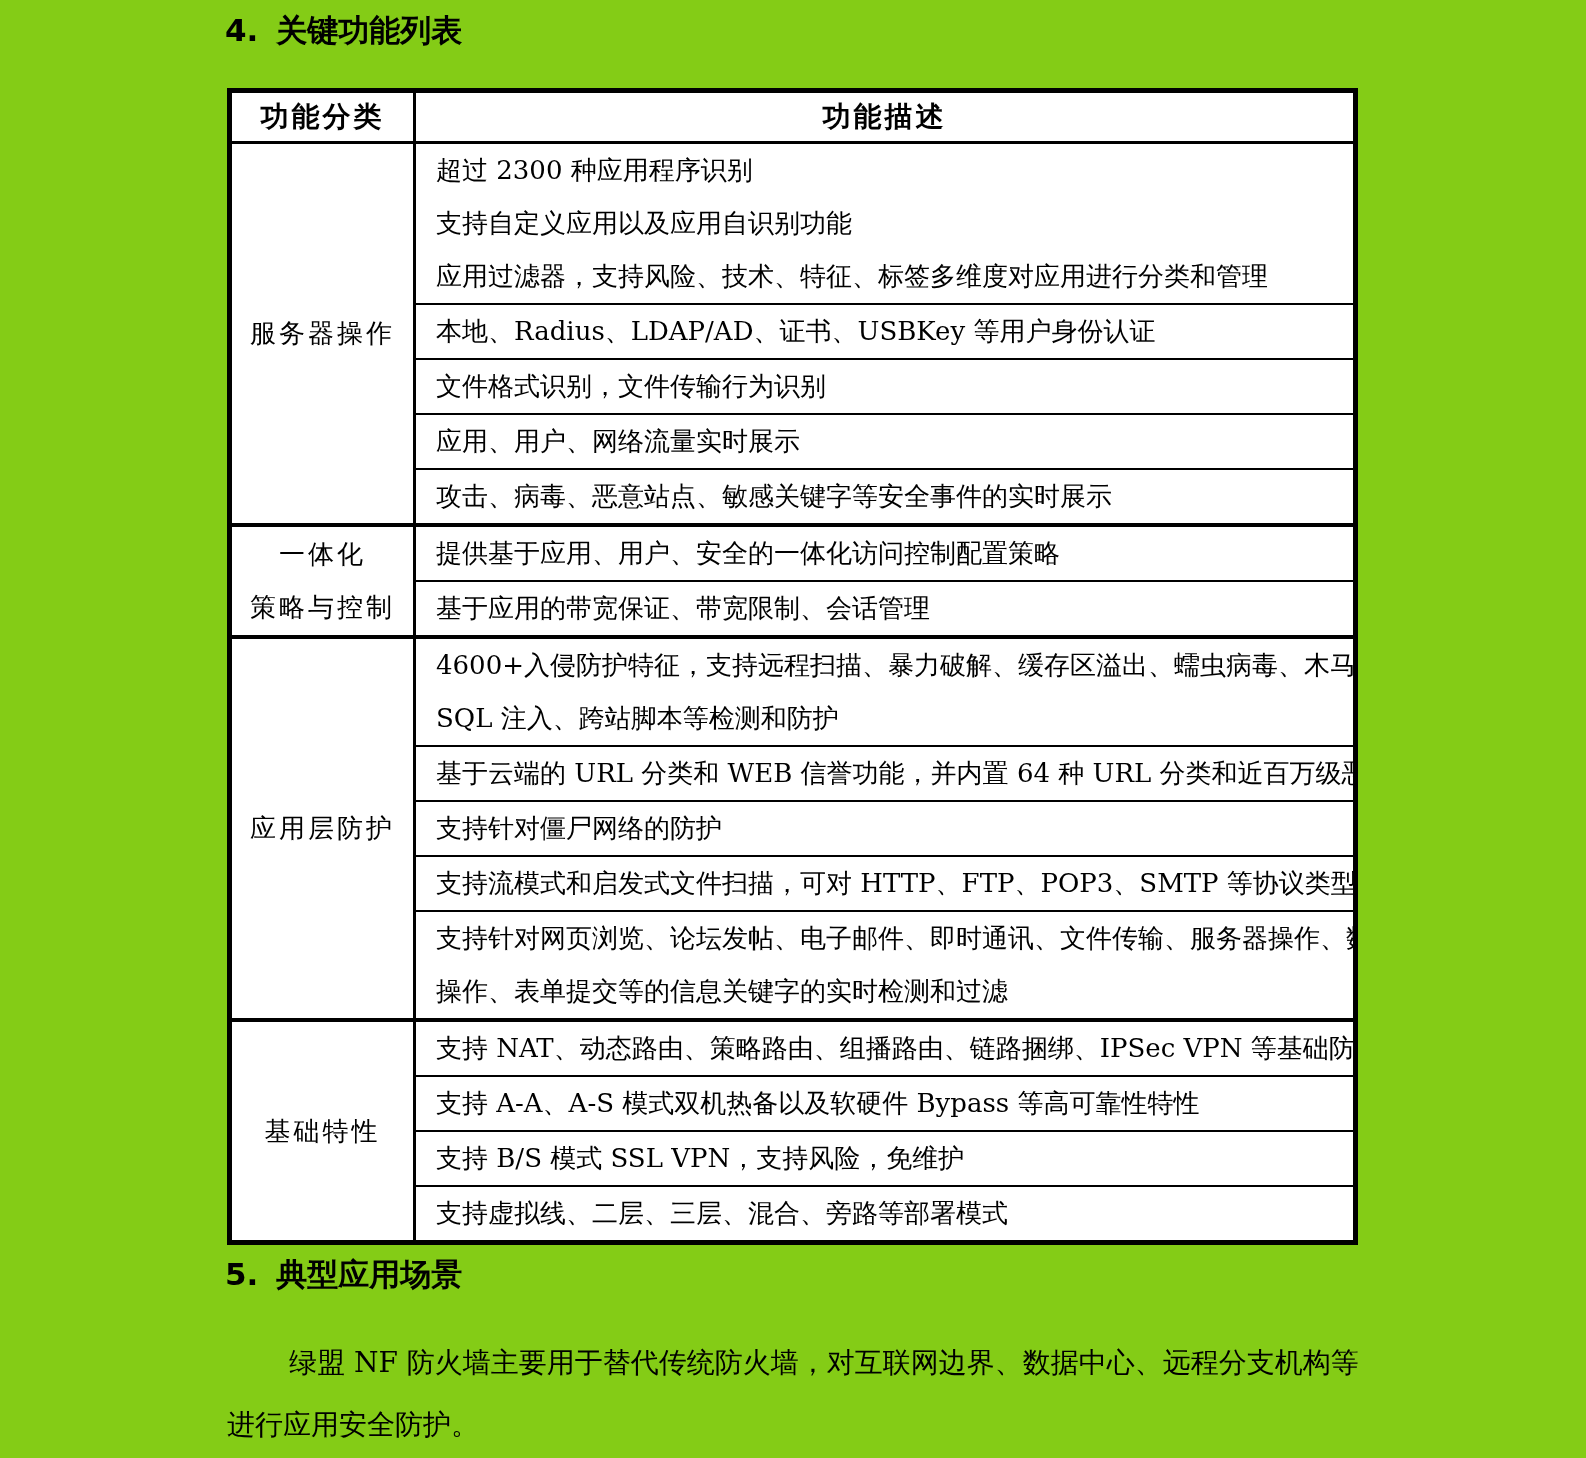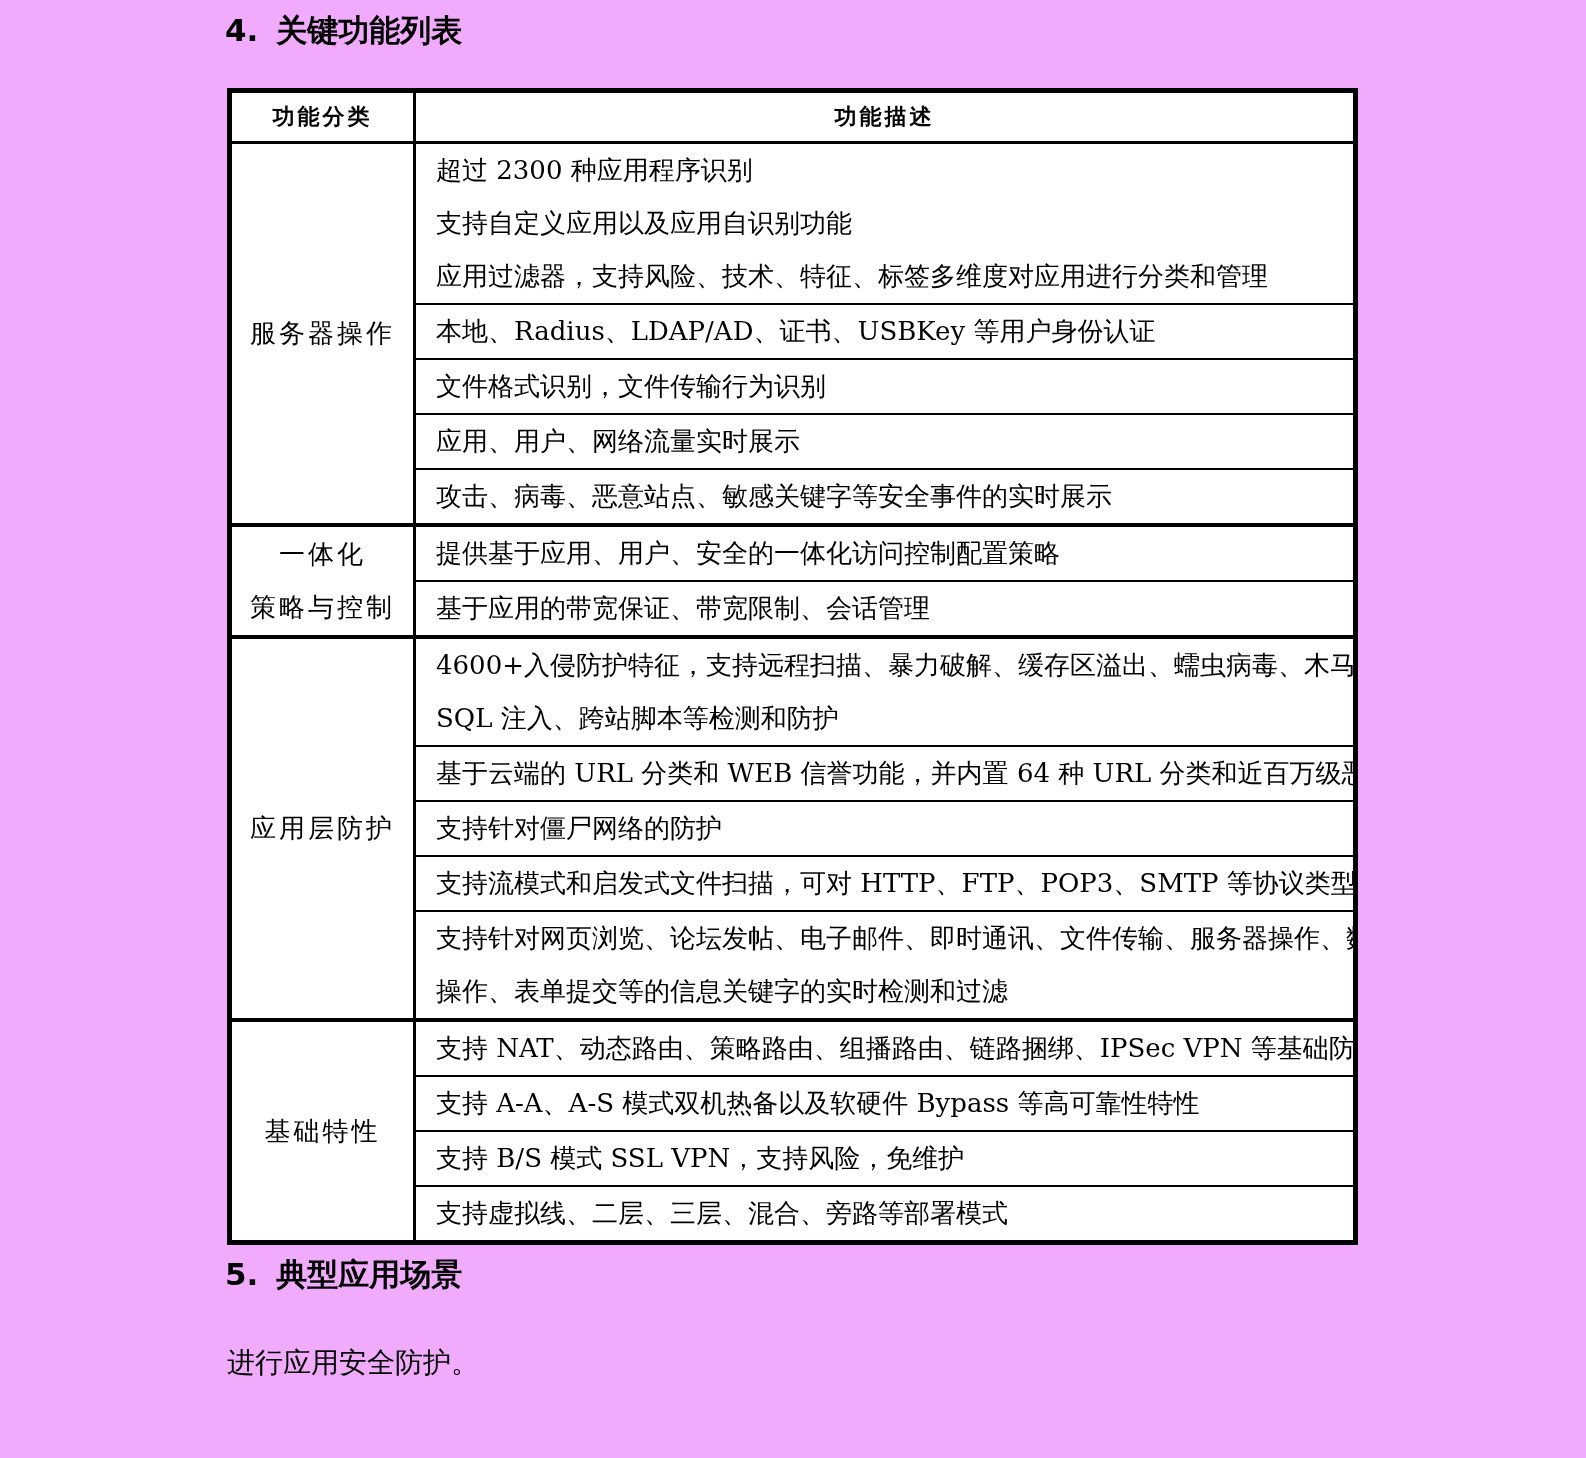--- a/index.html
+++ b/index.html
@@ -13,21 +13,21 @@
     position: relative;
     font-family: "DejaVu Serif", "Liberation Serif", serif;
     color: #000000;
     overflow: hidden;
   }
   .page {
     position: absolute;
     left: 0; top: 0;
     width: 1586px;
     height: 1458px;
-    background: #f0abfc;
+    background: #84cc16;
     text-decoration: underline;
   }
   
   .heading {
     position: absolute;
     left: 225px;
     margin: 0;
     font-family: "DejaVu Sans", "Liberation Sans", sans-serif;
     font-weight: bold;
     font-size: 31px;
@@ -47,21 +47,21 @@
     width: 1131px;
     border-collapse: collapse;
     table-layout: fixed;
     border: 5px solid #000000;
     background: #ffffff;
   }
   col.c-cat  { width: 185px; }
   th {
     font-family: "DejaVu Serif", "Liberation Serif", serif;
     font-weight: bold;
-    font-size: 22px;
+    font-size: 28px;
     height: 48px;
     text-align: center;
     vertical-align: middle;
     letter-spacing: 3px;
     padding: 0;
     border-bottom: 3px solid #000000;
   }
   th.col-cat { border-right: 3px solid #000000; }
   td { padding: 0; }
   td.cat {
@@ -224,16 +224,17 @@
           </td>
         </tr>
       </tbody>
   </table>
 
   <h1 class="heading" id="section5-heading">
     <span class="h-num">5.</span><span class="h-title">典型应用场景</span>
   </h1>
 
   <div class="body-para">
+    <div class="para-line first">绿盟 NF 防火墙主要用于替代传统防火墙，对互联网边界、数据中心、远程分支机构等</div>
     <div class="para-line">进行应用安全防护。</div>
   </div>
 
 </div>
 
 </body></html>

